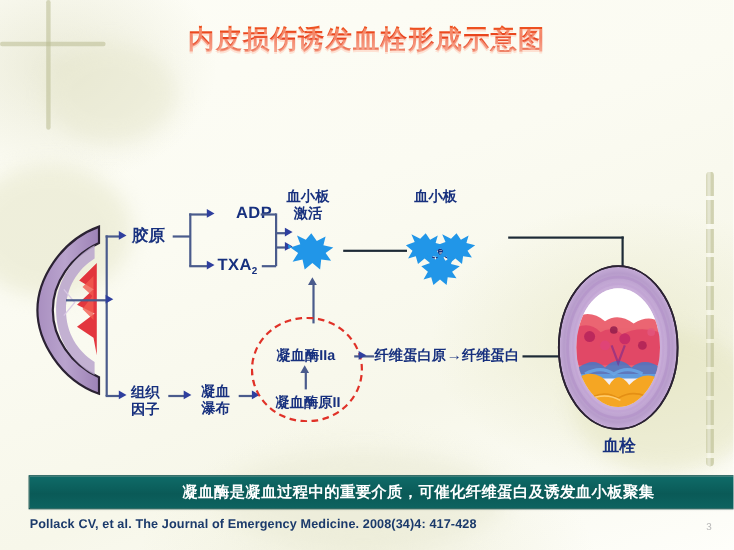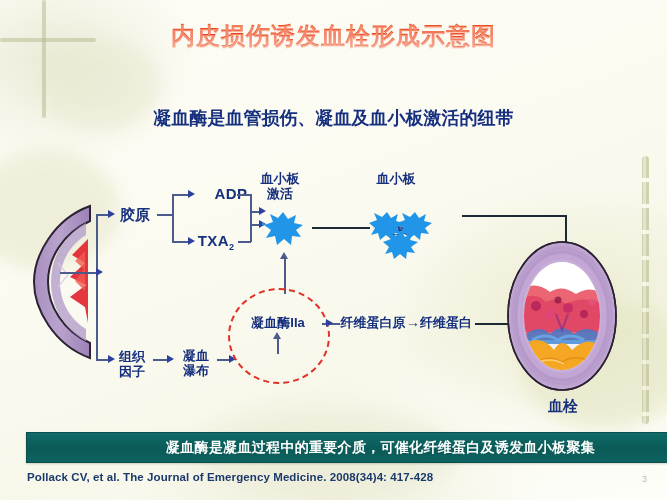--- a/index.html
+++ b/index.html
@@ -108,21 +108,20 @@
   <div class="blotch" style="left:-30px;top:150px;width:150px;height:120px;background:#e3e3c4;"></div>
   <div class="blotch" style="left:40px;top:40px;width:120px;height:90px;background:#e6e6cc;"></div>
   <div class="blotch" style="left:520px;top:300px;width:170px;height:130px;background:#e2e2bc;"></div>
   <div class="blotch" style="left:200px;top:410px;width:260px;height:90px;background:#e9e9d4;"></div>
 
   <div class="bamboo v" style="left:42px;top:0px;height:118px;"></div>
   <div class="bamboo h" style="left:0px;top:38px;width:96px;"></div>
   <div class="stemR"></div>
 
   <div class="title">内皮损伤诱发血栓形成示意图</div>
-  <div class="subtitle">凝血酶是血管损伤、凝血及血小板激活的纽带</div>
 
   <div class="vessel">
     <svg width="66" height="158" viewBox="0 0 66 158">
       <defs>
         <linearGradient id="wallg" x1="0" y1="0" x2="1" y2="0">
           <stop offset="0%" stop-color="#a98fc0"></stop>
           <stop offset="45%" stop-color="#b9a3cd"></stop>
           <stop offset="100%" stop-color="#9d82b6"></stop>
         </linearGradient>
       </defs>
@@ -207,20 +206,21 @@
 
   <div class="lbl cn" style="left:178px;top:350px;width:36px;font-family:Liberation Mono, monospace;">凝血</div>
   <div class="lbl cn" style="left:178px;top:365px;width:36px;font-family:Liberation Mono, monospace;">瀑布</div>
 
   <div class="ln h" style="left:217px;top:359px;width:14px;"></div>
   <div class="arw r" style="left:229px;top:355px;"></div>
 
   <div class="dashring" style="left:228px;top:288px;width:98px;height:92px;"></div>
 
   <div class="lbl cn" style="left:232px;top:316px;width:92px;font-size:13px;">凝血酶IIa</div>
+  <div class="lbl cn" style="left:234px;top:359px;width:92px;font-size:13px;">凝血酶原II</div>
 
   <div class="ln v" style="left:277px;top:336px;height:18px;"></div>
   <div class="arw u" style="left:273px;top:332px;"></div>
 
   <div class="ln h" style="left:322px;top:323px;width:18px;"></div>
   <div class="arw r" style="left:326px;top:319px;"></div>
 
   <div class="lbl cn" style="left:339px;top:316px;width:68px;">纤维蛋白原</div>
   <div class="lbl cn" style="left:405px;top:315px;width:16px;font-size:14px;">→</div>
   <div class="lbl cn" style="left:418px;top:316px;width:56px;">纤维蛋白</div>

